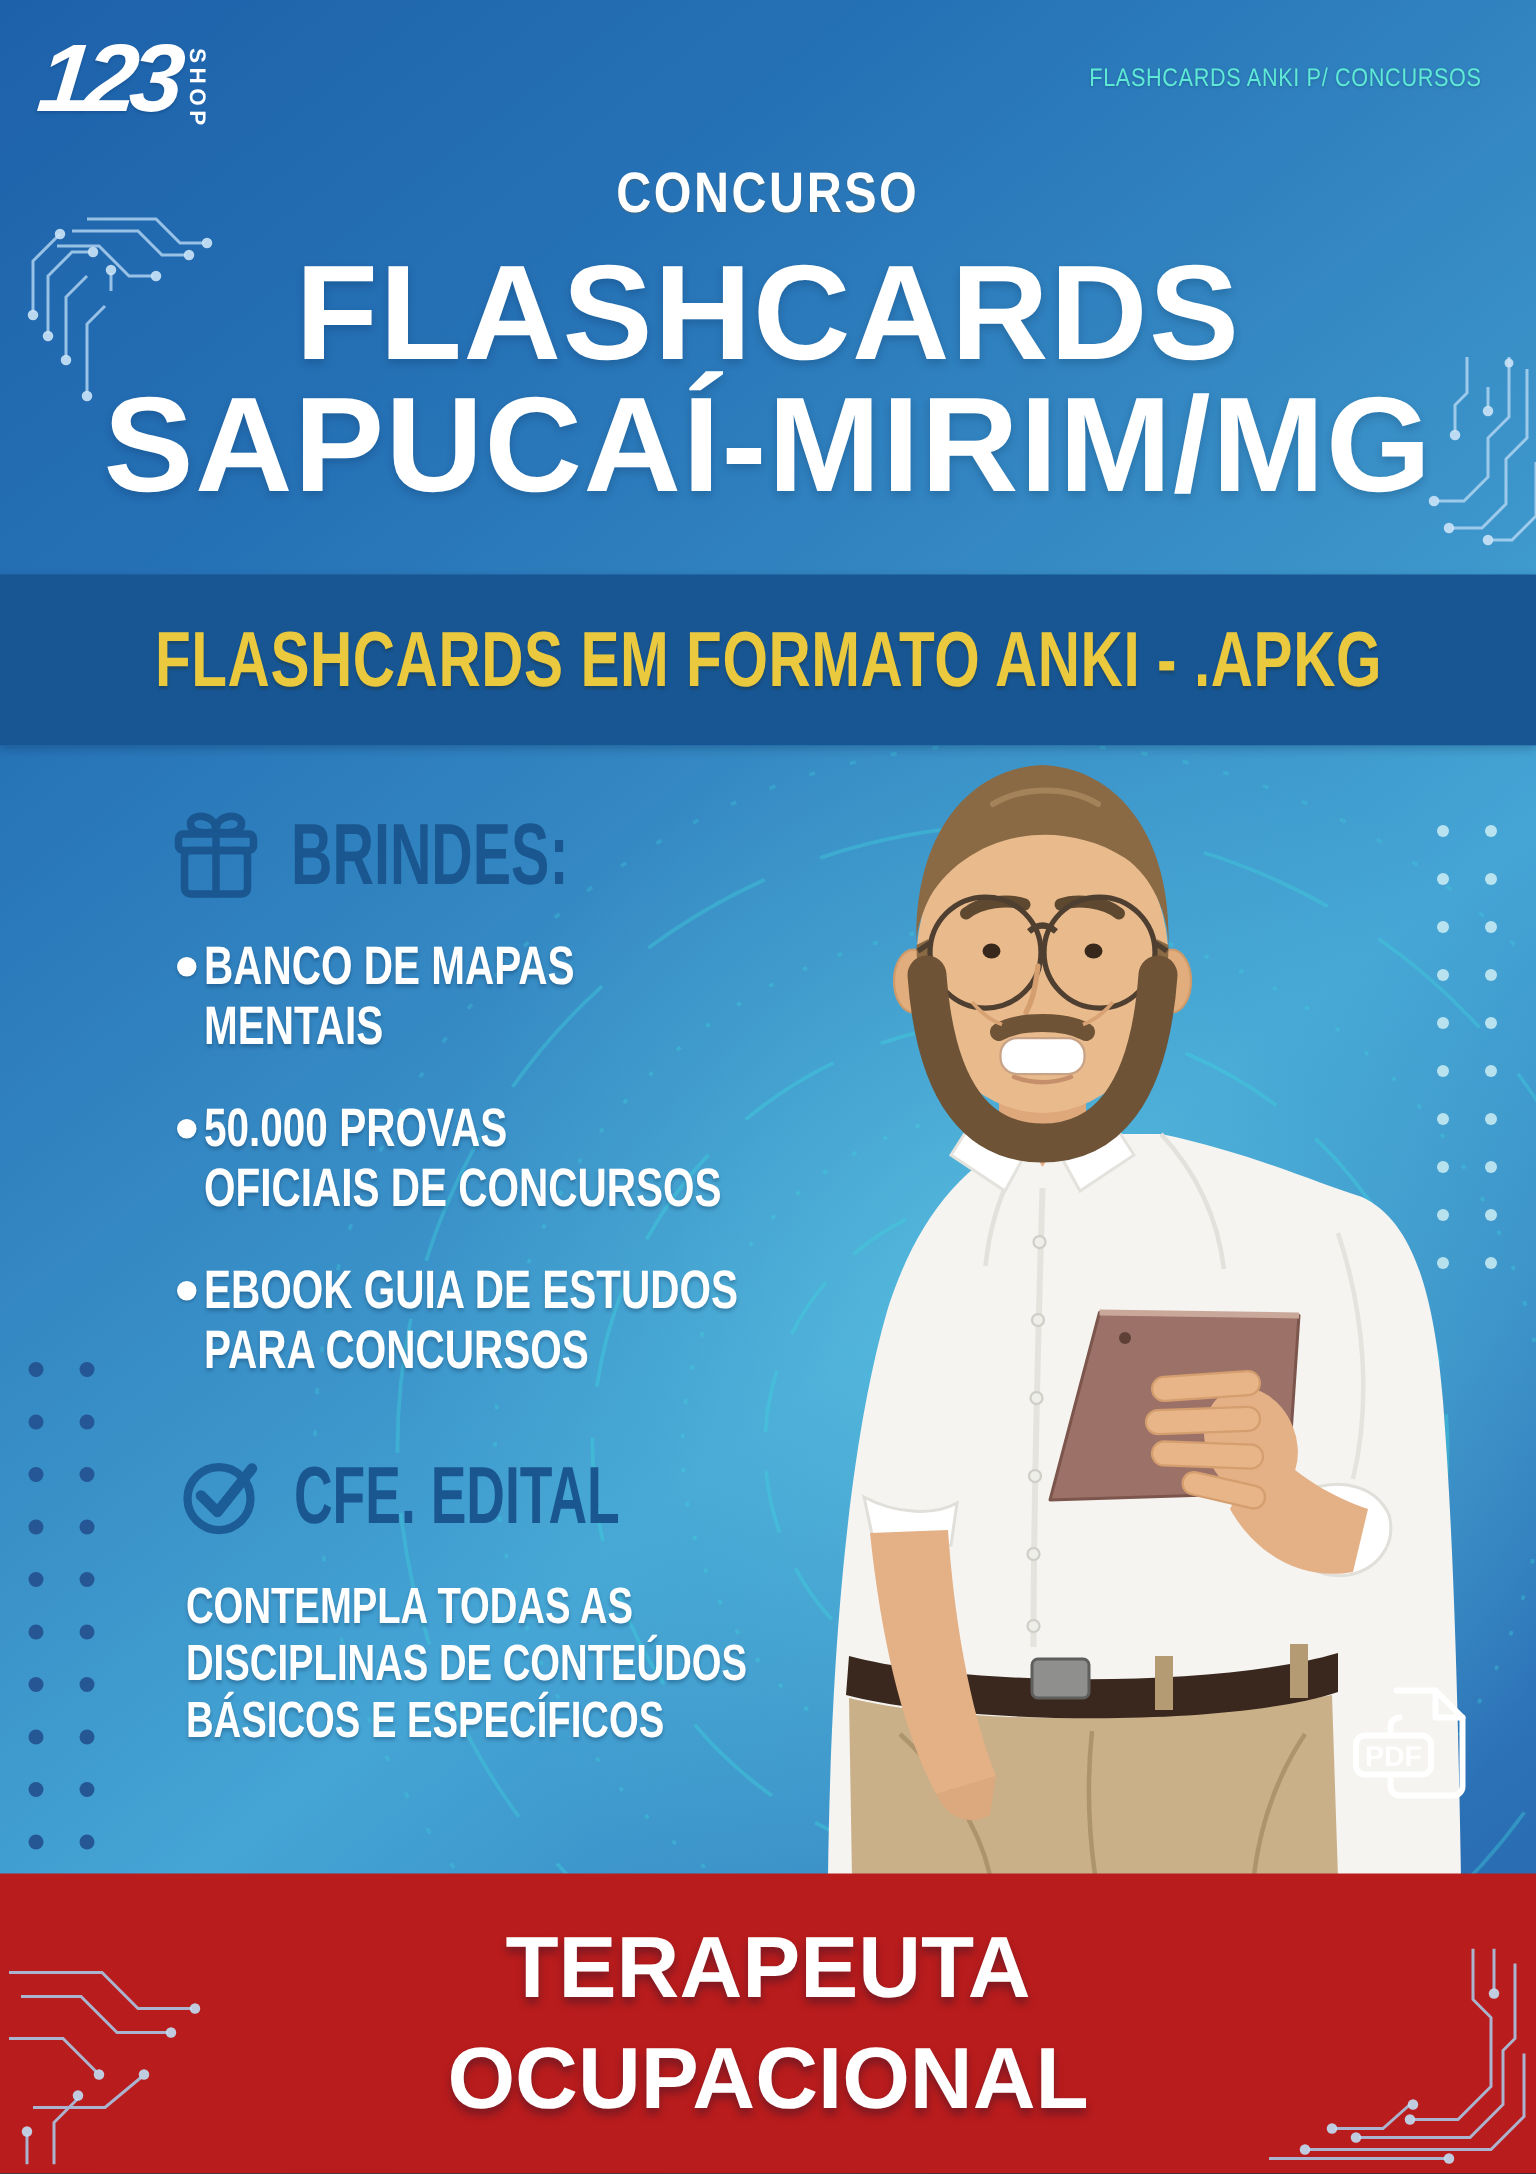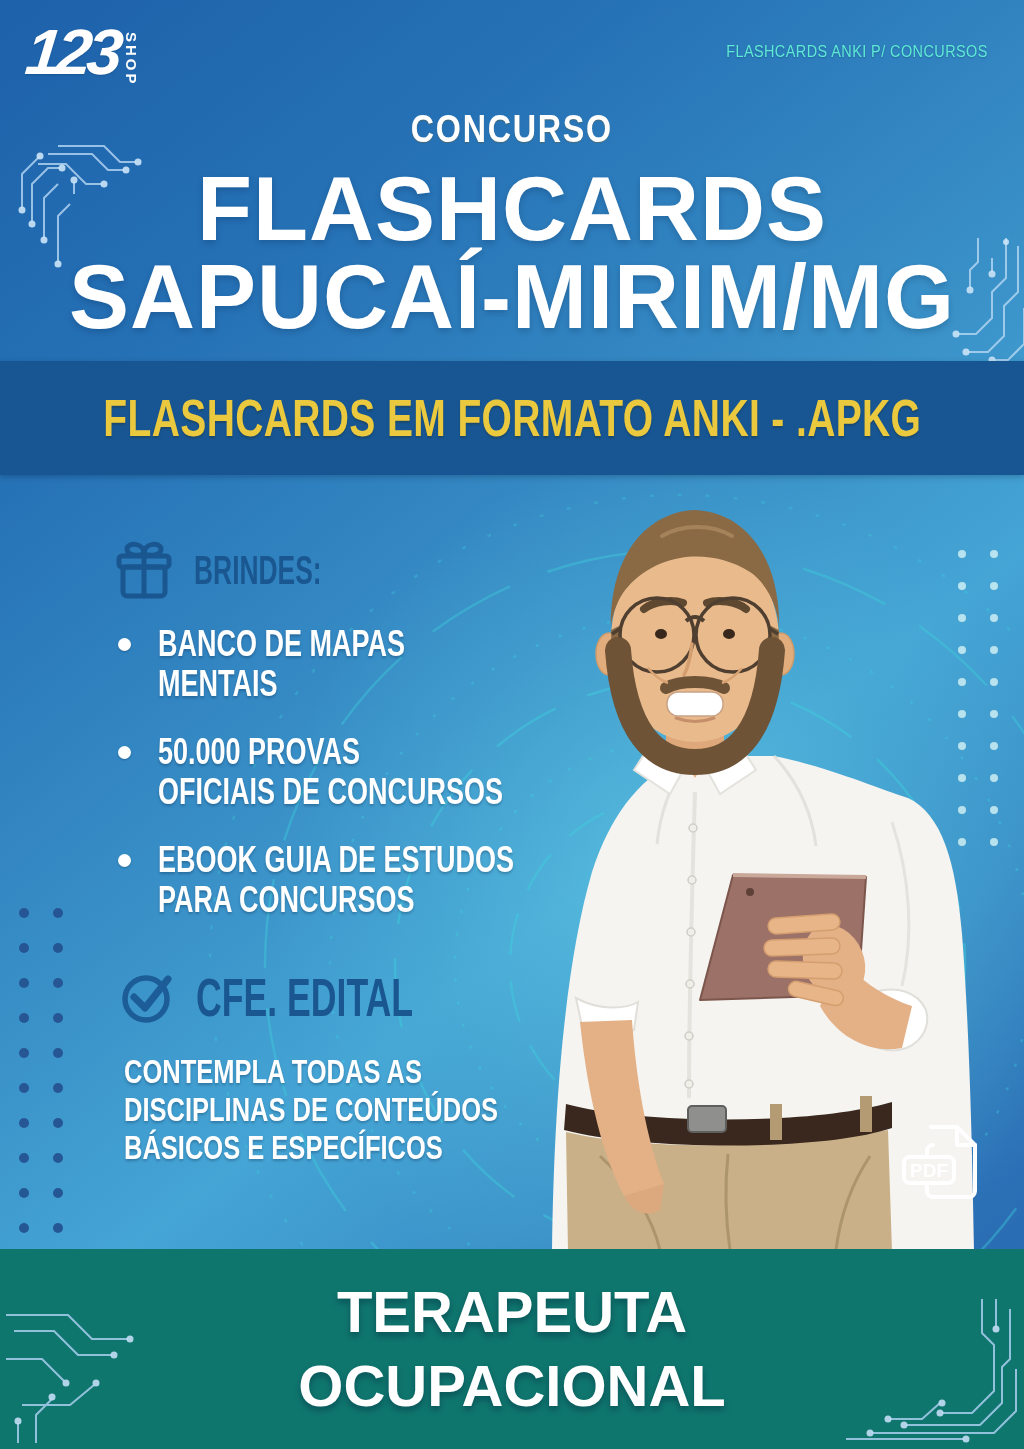--- a/index.html
+++ b/index.html
@@ -37,50 +37,50 @@
   .from-center{transform-origin:center center;}
   .from-right{transform-origin:right center;}
   
   .title-wrap{position:absolute;left:0;top:108px;width:100%;z-index:5;text-align:center;}
   .kicker{color:#ffffff;font-weight:bold;font-size:38px;letter-spacing:2px;
     text-shadow:0 1px 1px rgba(120,90,0,.35);}
   .main-title{color:#ffffff;font-weight:bold;font-size:90px;line-height:88px;
     letter-spacing:1px;margin-top:14px;text-shadow:0 3px 6px rgba(0,30,70,.22);}
   
   .format-banner{
-    position:absolute;left:0;top:361px;width:100%;height:114px;z-index:4;
+    position:absolute;left:0;top:383px;width:100%;height:114px;z-index:4;
     background:linear-gradient(180deg,#175692 0%,#175692 100%);
     display:flex;align-items:center;justify-content:center;
     box-shadow:0 2px 6px rgba(0,20,50,.25);
   }
   .format-banner .txt{color:#ebc93e;font-weight:bold;font-size:52px;letter-spacing:.5px;
     text-shadow:0 2px 2px rgba(40,30,0,.25);}
   
   .content{position:absolute;left:112px;top:538px;width:480px;z-index:3;}
   .sec-heading{display:flex;align-items:center;gap:18px;}
   .sec-heading .hico{flex:0 0 auto;display:block;}
-  .sec-heading .htxt{color:#1a5790;font-weight:bold;font-size:40px;line-height:58px;}
+  .sec-heading .htxt{color:#1a5790;font-weight:bold;font-size:58px;line-height:58px;}
   .bullets{list-style:none;margin:22px 0 0 0;padding:0;}
-  .bullets li{display:flex;align-items:flex-start;gap:27px;margin:0 0 28px 6px;}
+  .bullets li{display:flex;align-items:flex-start;gap:5px;margin:0 0 28px 6px;}
   .bullets .dot{flex:0 0 auto;width:13px;height:13px;border-radius:50%;background:#fff;margin-top:14px;
     box-shadow:0 1px 2px rgba(0,30,60,.3);}
   .btxt{color:#fff;font-weight:bold;font-size:36px;line-height:40px;
     text-shadow:0 2px 3px rgba(0,30,60,.28);}
   .edital-heading{margin:48px 0 0 8px;}
   .edital-heading .htxt{font-size:54px;}
   .edital-desc{margin:26px 0 0 12px;color:#fff;font-weight:bold;font-size:34px;line-height:38px;
     text-shadow:0 2px 3px rgba(0,30,60,.28);}
   
   .person{position:absolute;left:440px;top:492px;width:584px;height:760px;z-index:2;}
   
   .pdf-badge{position:absolute;left:901px;top:1121px;z-index:4;}
   
   .role-banner{
     position:absolute;left:0;top:1249px;width:100%;height:200px;z-index:4;
-    background:#0f766e;overflow:hidden;
+    background:#b91c1c;overflow:hidden;
   }
   .role-banner .lines{position:relative;z-index:2;text-align:center;margin-top:26px;
     color:#fff;font-weight:bold;font-size:58px;line-height:74px;
     text-shadow:0 4px 6px rgba(0,20,50,.35);}
   .role-banner svg{position:absolute;z-index:1;}
 </style>
 </head>
 <body>
 
 <div id="poster">

